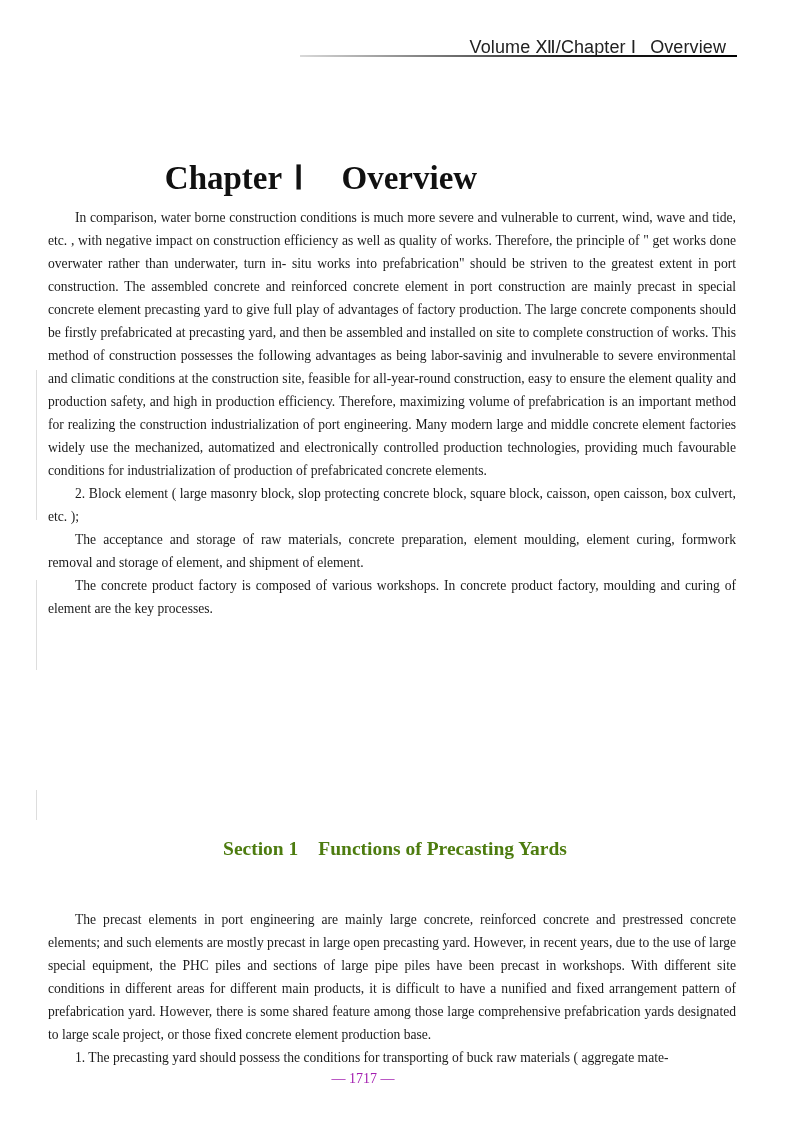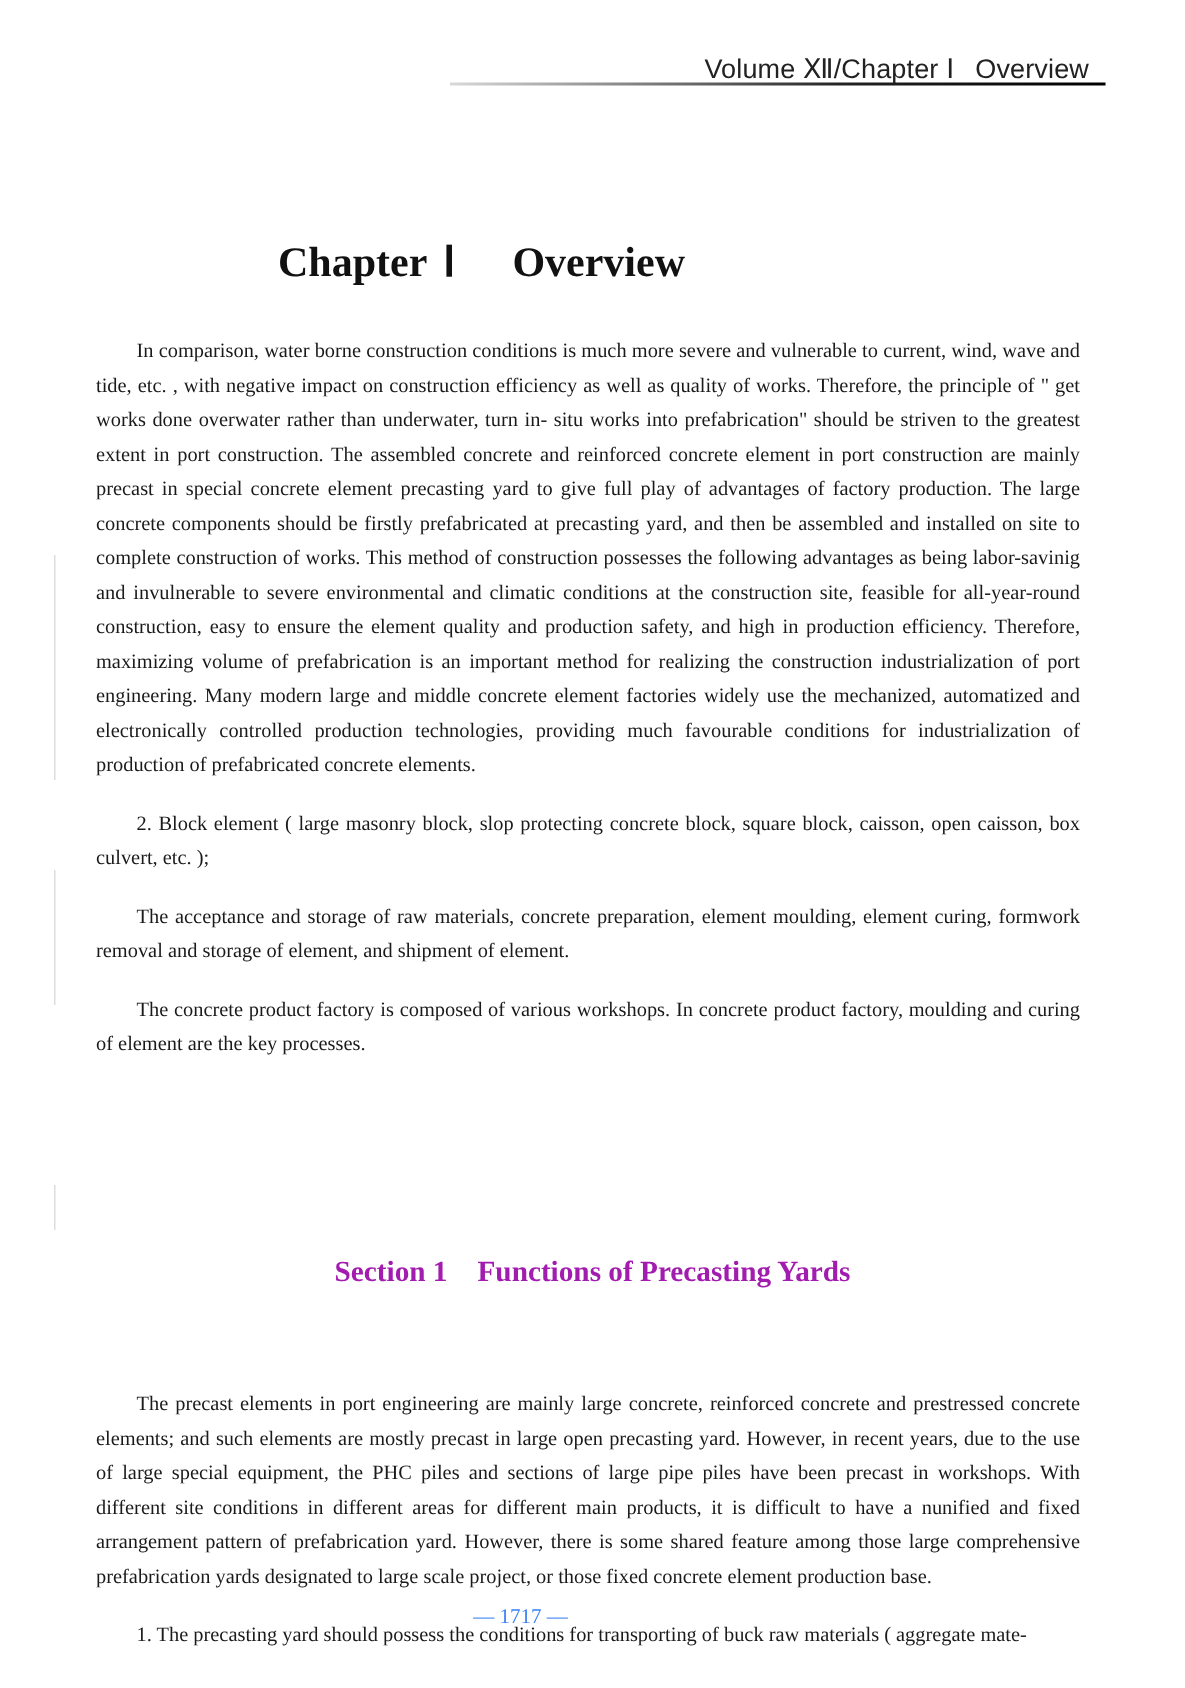--- a/index.html
+++ b/index.html
@@ -12,37 +12,37 @@
     font-family: "Liberation Sans", "DejaVu Sans", sans-serif;
     font-size: 18px; color: #222; letter-spacing: 0.1px;
   }
   .running-head .gap { display: inline-block; width: 14px; }
   .head-rule {
     position: absolute; top: 55px; left: 300px; width: 437px; height: 2px;
     background: linear-gradient(to right, rgba(0,0,0,0.15), #222 60%, #000);
   }
   .chapter-title {
     position: absolute; top: 158px; left: 0; width: 642px; text-align: center;
-    font-family: "Liberation Serif", serif; font-weight: bold; font-size: 28px; color: #111;
+    font-family: "Liberation Serif", serif; font-weight: bold; font-size: 33px; color: #111;
     word-spacing: 4px;
   }
   .chapter-title .sp { display: inline-block; width: 38px; }
   .body-text {
     position: absolute; left: 48px; width: 688px;
     font-size: 13.6px; line-height: 23px; text-align: justify;
   }
-  .p { margin: 16px; text-indent: 27px; }
+  .p { margin: 0; text-indent: 27px; }
   .section-title {
     position: absolute; top: 838px; left: 0; width: 790px; text-align: center;
-    font-family: "Liberation Serif", serif; font-weight: bold; font-size: 19.5px; color: #a21caf;
+    font-family: "Liberation Serif", serif; font-weight: bold; font-size: 19.5px; color: #4d7c0f;
   }
   .section-title .sp { display: inline-block; width: 20px; }
   .page-number {
-    position: absolute; top: 1071px; left: 0; width: 694px; text-align: center;
-    font-size: 14px; color: #3b82f6;
+    position: absolute; top: 1071px; left: 16px; width: 694px; text-align: center;
+    font-size: 14px; color: #a21caf;
   }
   .margin-mark {
     position: absolute; left: 36px; width: 1px; background: #ddd;
   }
 </style>
 </head>
 <body>
 
 <div class="running-head">
   <span>Volume Ⅻ/Chapter Ⅰ</span><span class="gap"></span><span>Overview</span>

